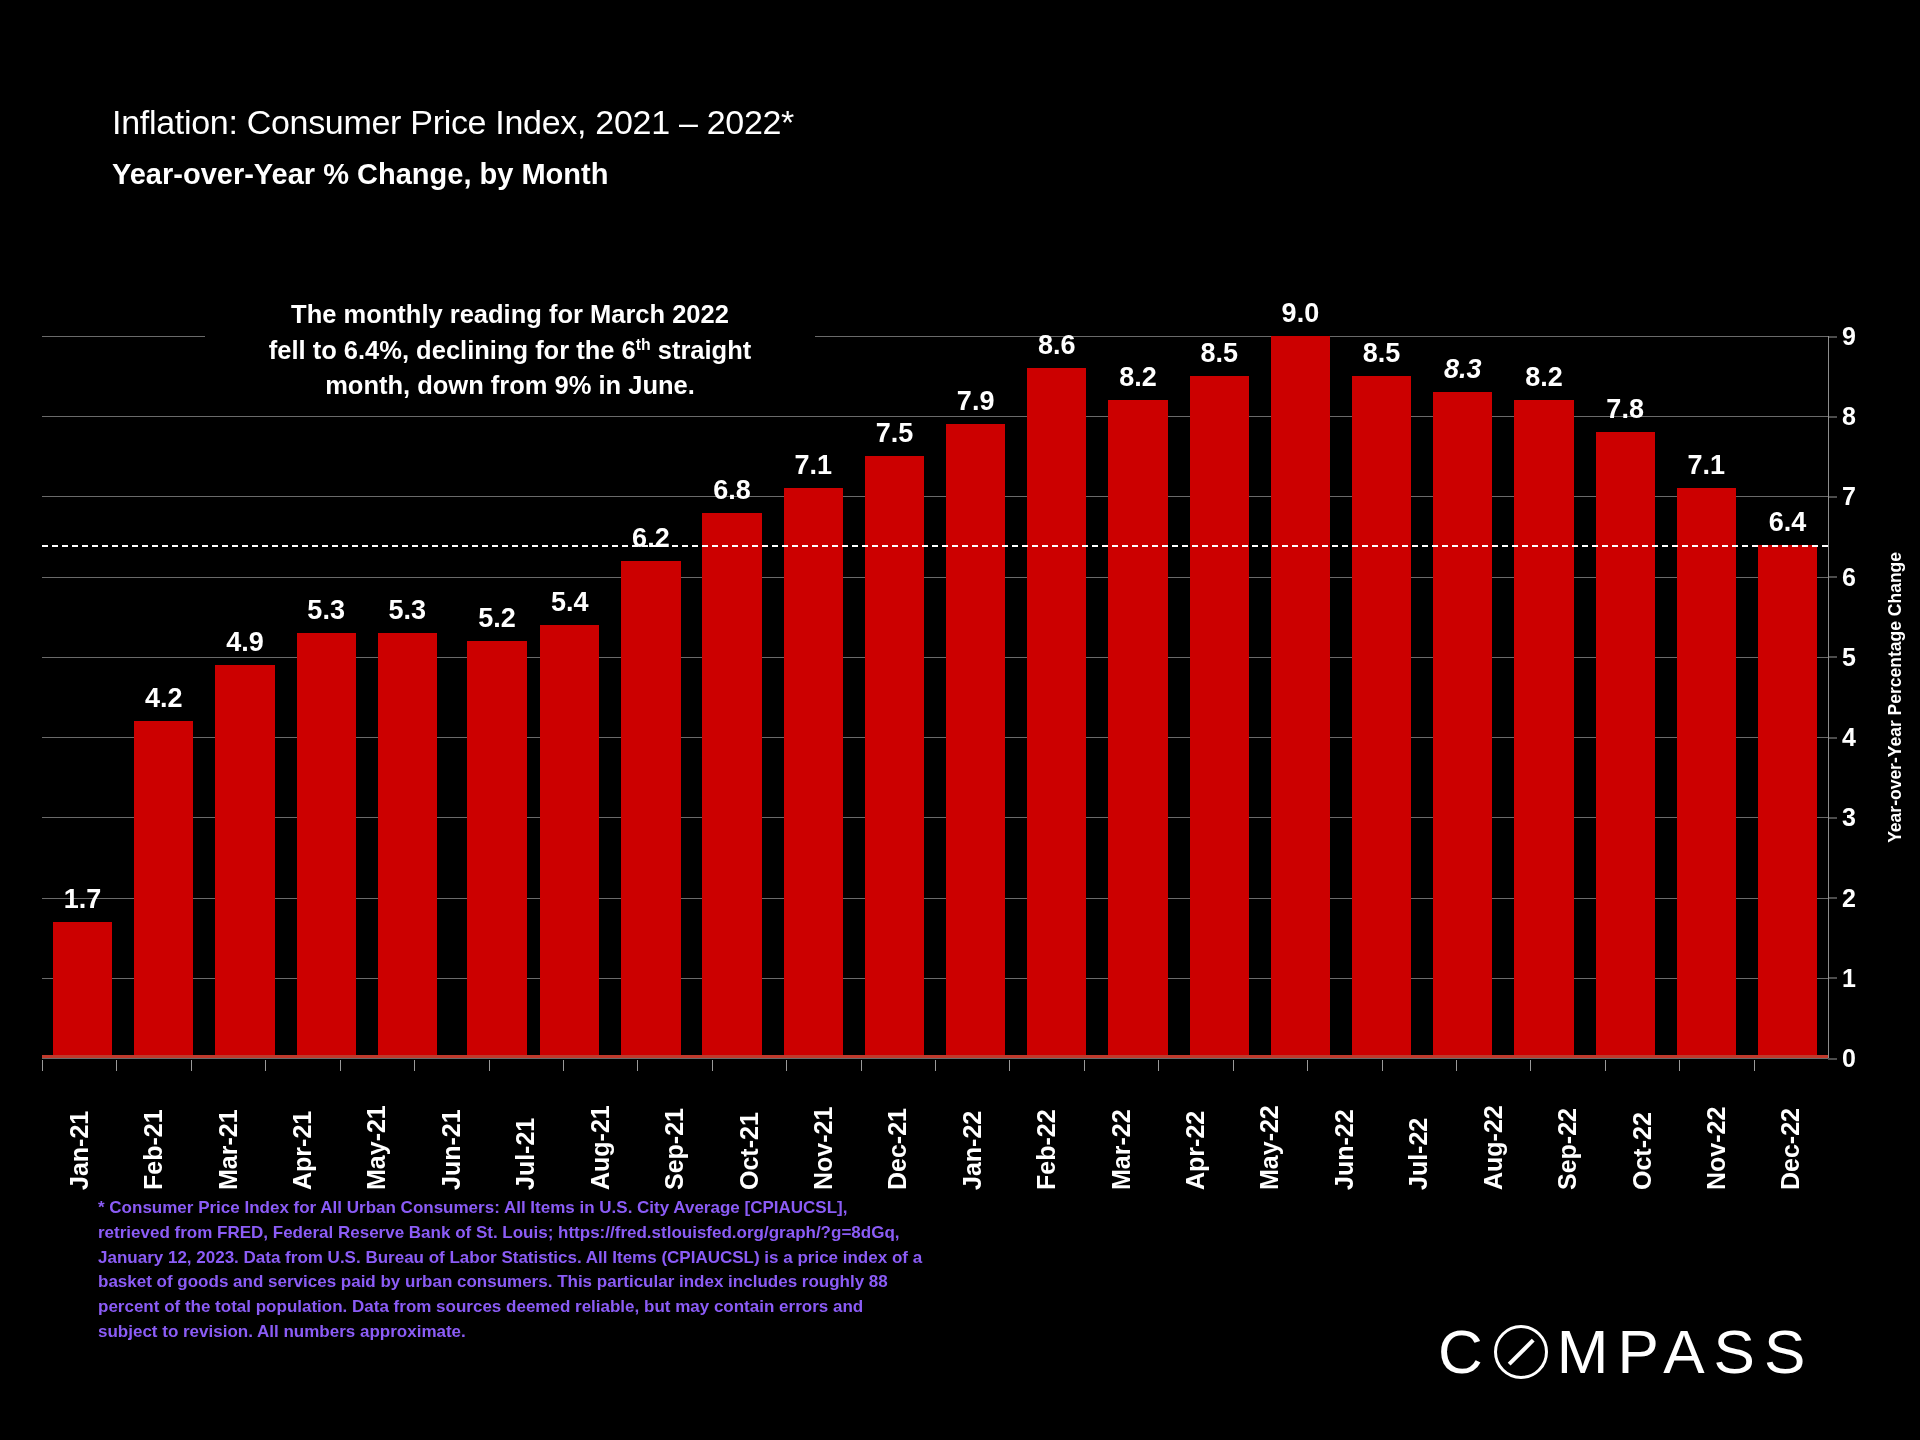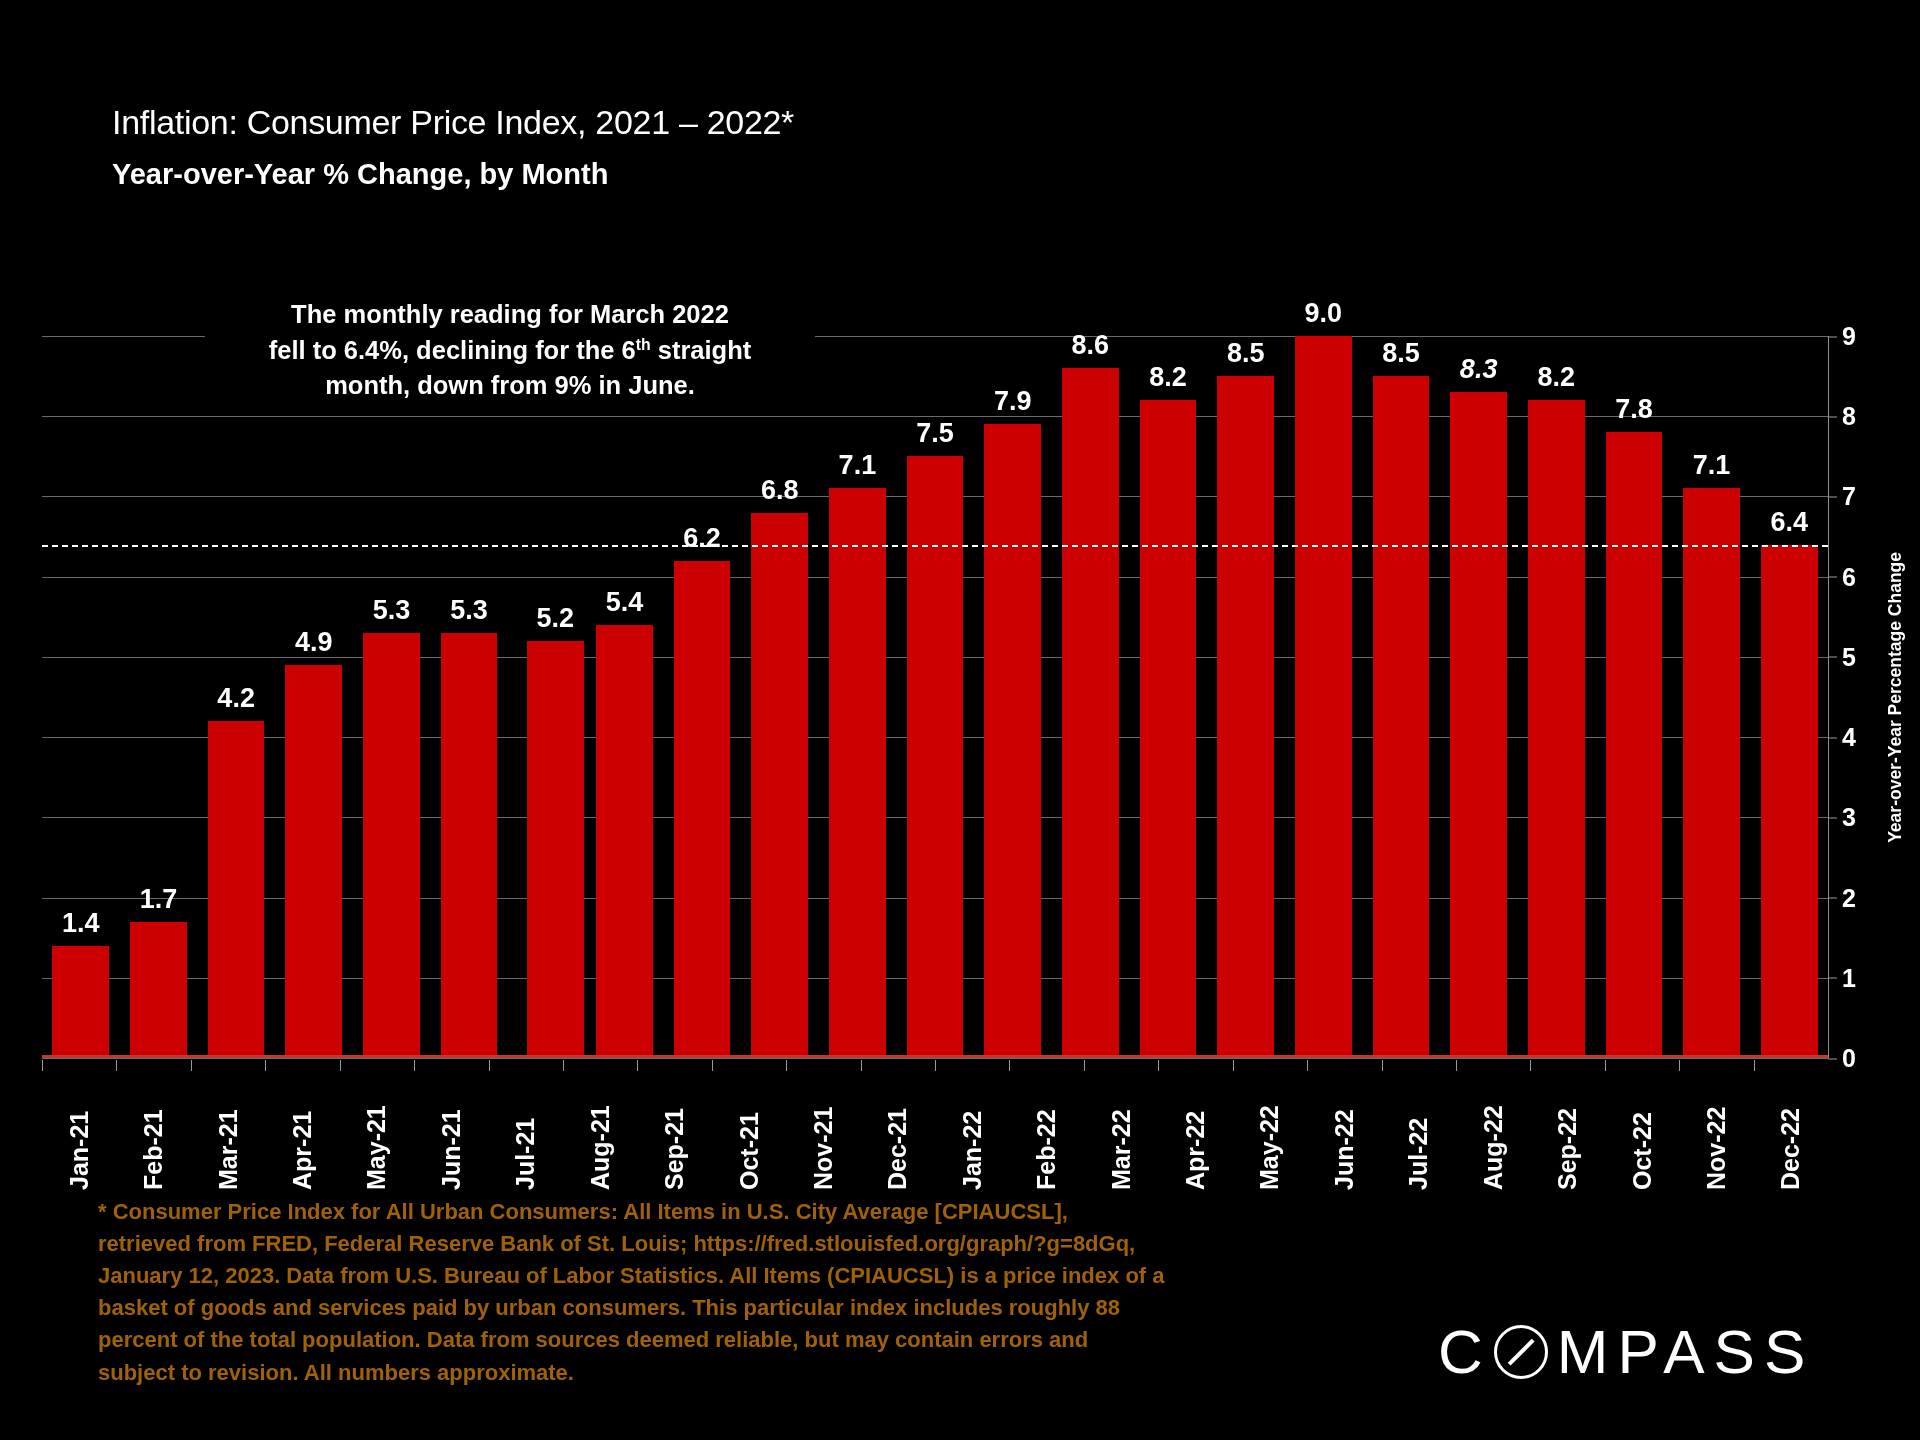--- a/index.html
+++ b/index.html
@@ -212,25 +212,25 @@
     margin-top: 14px;
     white-space: nowrap;
   }
 
   
   .footnote {
     position: absolute;
     left: 98px;
     top: 1196px;
     width: 1285px;
-    font-size: 22px;
+    font-size: 17px;
     font-weight: bold;
     line-height: 1.46;
     text-align: justify;
-    color: #a16207;
+    color: #8b5cf6;
   }
   .footnote p { text-align: justify; }
   .footnote p:last-child { text-align: left; }
 
   
   .logo {
     position: absolute;
     left: 1438px;
     top: 1316px;
     display: flex;
@@ -284,25 +284,20 @@
       <div class="gridline" style="top: 77.7778%;"></div>
       <div class="gridline" style="top: 66.6667%;"></div>
       <div class="gridline" style="top: 55.5556%;"></div>
       <div class="gridline" style="top: 44.4444%;"></div>
       <div class="gridline" style="top: 33.3333%;"></div>
       <div class="gridline" style="top: 22.2222%;"></div>
       <div class="gridline" style="top: 11.1111%;"></div>
       <div class="gridline" style="top: 0%;"></div>
     </div>
   <div class="bars" id="bars">
-      <div class="bar-slot">
-        <div class="bar" style="height: 15.5556%; background: rgb(204, 0, 0);">
-          <div class="bar-label">1.4</div>
-        </div>
-      </div>
       <div class="bar-slot">
         <div class="bar" style="height: 18.8889%; background: rgb(204, 0, 0);">
           <div class="bar-label">1.7</div>
         </div>
       </div>
       <div class="bar-slot">
         <div class="bar" style="height: 46.6667%; background: rgb(204, 0, 0);">
           <div class="bar-label">4.2</div>
         </div>
       </div>

